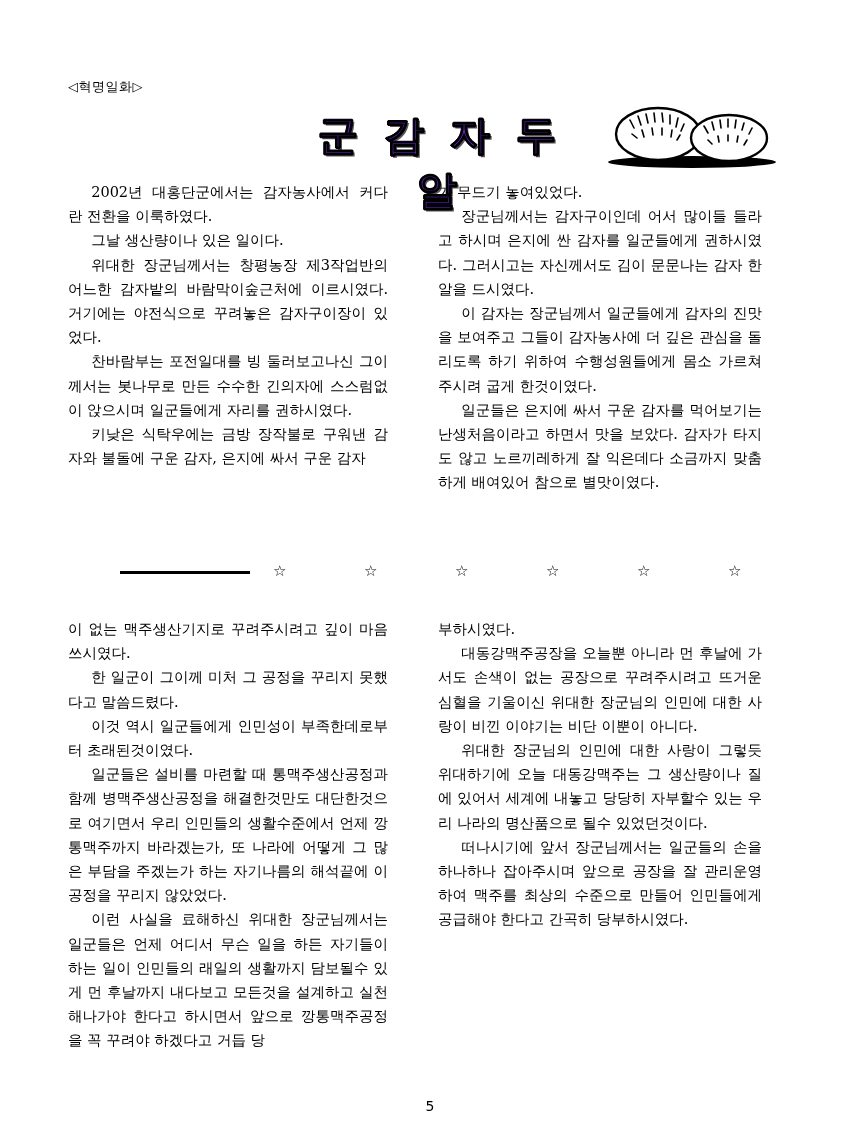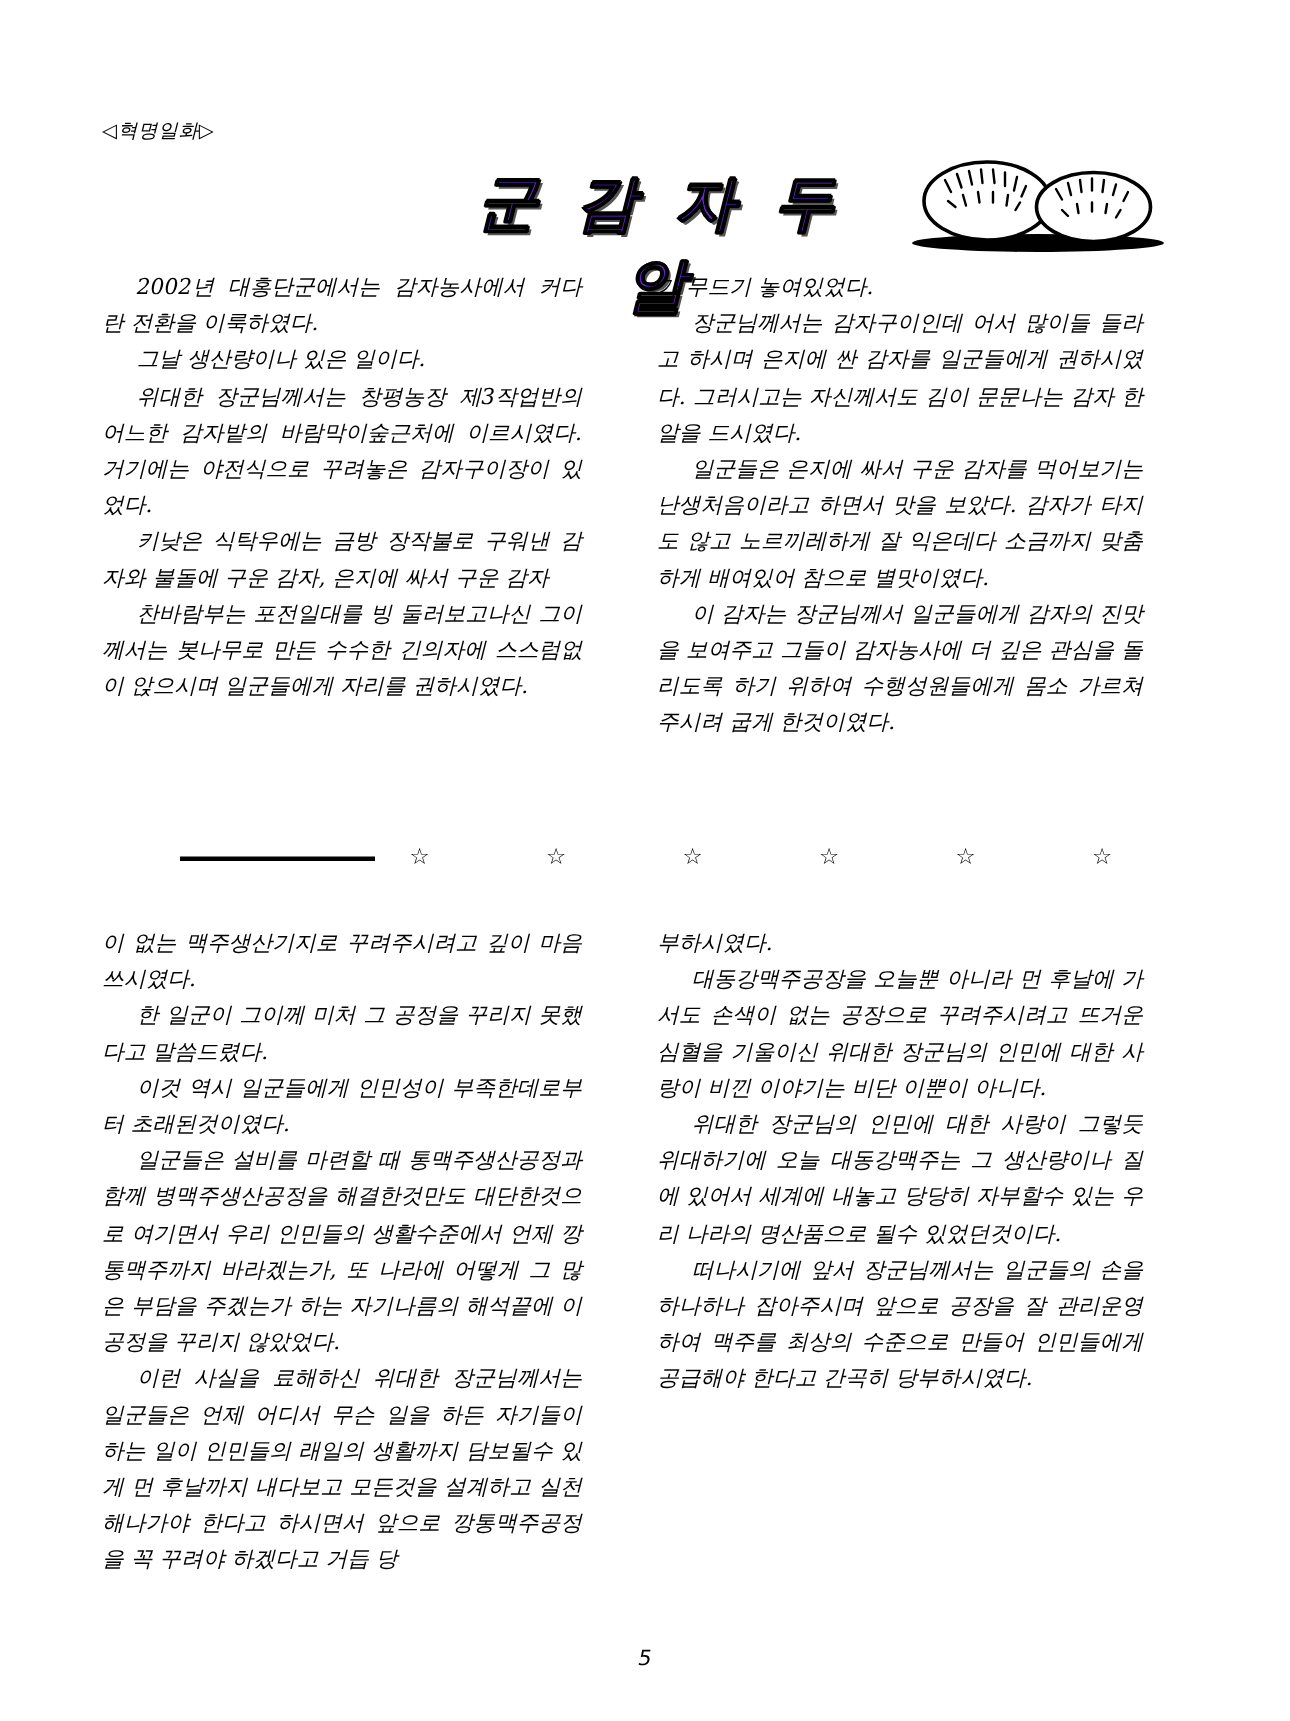--- a/index.html
+++ b/index.html
@@ -13,21 +13,20 @@
     font-family: "DejaVu Serif", "Liberation Serif", serif;
     color: #000000;
     position: relative;
     overflow: hidden;
   }
   .page {
     position: absolute;
     left: 0; top: 0;
     width: 768px;
     height: 1147px;
-    font-style: italic;
   }
   .section-tag {
     position: absolute;
     left: 68px;
     top: 78px;
     font-size: 13px;
     letter-spacing: 0.5px;
     font-family: "DejaVu Sans", "Liberation Sans", sans-serif;
   }
   .title-block {
@@ -168,29 +167,29 @@
         <line x1="142" y1="32" x2="141" y2="38"></line>
         <line x1="151" y1="36" x2="148" y2="41"></line>
       </g>
     </svg>
   </div>
 
   <div class="col" id="col-tl">
     <p>2002년 대홍단군에서는 감자농사에서 커다란 전환을 이룩하였다.</p>
     <p>그날 생산량이나 있은 일이다.</p>
     <p>위대한 장군님께서는 창평농장 제3작업반의 어느한 감자밭의 바람막이숲근처에 이르시였다. 거기에는 야전식으로 꾸려놓은 감자구이장이 있었다.</p>
+    <p>찬바람부는 포전일대를 빙 둘러보고나신 그이께서는 봇나무로 만든 수수한 긴의자에 스스럼없이 앉으시며 일군들에게 자리를 권하시였다.</p>
     <p>키낮은 식탁우에는 금방 장작불로 구워낸 감자와 불돌에 구운 감자, 은지에 싸서 구운 감자</p>
-    <p>찬바람부는 포전일대를 빙 둘러보고나신 그이께서는 봇나무로 만든 수수한 긴의자에 스스럼없이 앉으시며 일군들에게 자리를 권하시였다.</p>
   </div>
 
   <div class="col" id="col-tr">
     <p style="text-indent:0">가 무드기 놓여있었다.</p>
     <p>장군님께서는 감자구이인데 어서 많이들 들라고 하시며 은지에 싼 감자를 일군들에게 권하시였다. 그러시고는 자신께서도 김이 문문나는 감자 한알을 드시였다.</p>
+    <p>이 감자는 장군님께서 일군들에게 감자의 진맛을 보여주고 그들이 감자농사에 더 깊은 관심을 돌리도록 하기 위하여 수행성원들에게 몸소 가르쳐주시려 굽게 한것이였다.</p>
     <p>일군들은 은지에 싸서 구운 감자를 먹어보기는 난생처음이라고 하면서 맛을 보았다. 감자가 타지도 않고 노르끼레하게 잘 익은데다 소금까지 맞춤하게 배여있어 참으로 별맛이였다.</p>
-    <p>이 감자는 장군님께서 일군들에게 감자의 진맛을 보여주고 그들이 감자농사에 더 깊은 관심을 돌리도록 하기 위하여 수행성원들에게 몸소 가르쳐주시려 굽게 한것이였다.</p>
   </div>
 
   <div class="divider">
     <div class="rule"></div>
     <span class="star s1">☆</span>
     <span class="star s2">☆</span>
     <span class="star s3">☆</span>
     <span class="star s4">☆</span>
     <span class="star s5">☆</span>
     <span class="star s6">☆</span>

